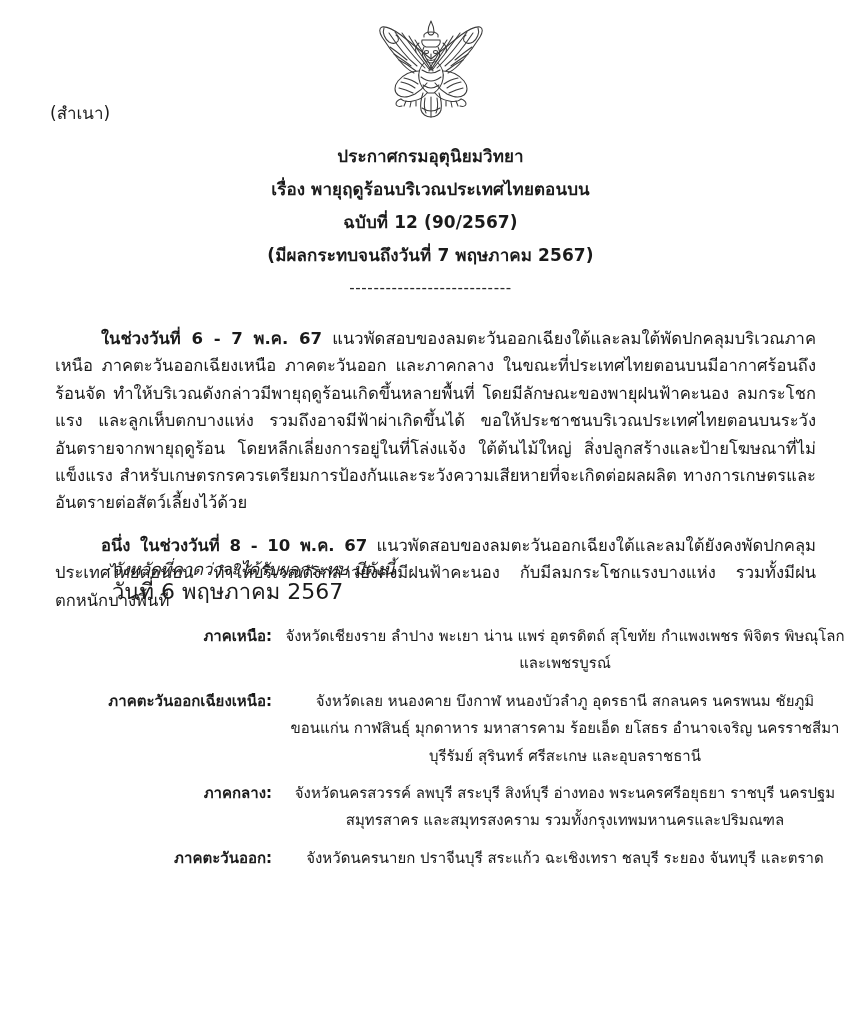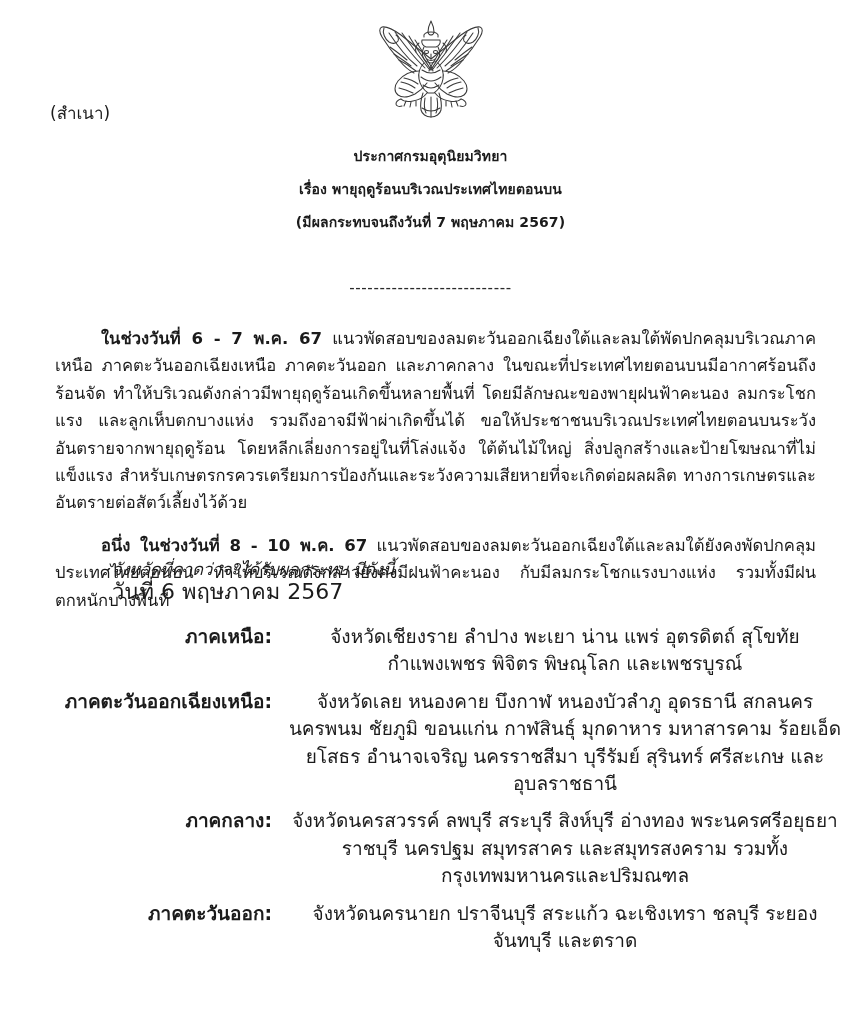--- a/index.html
+++ b/index.html
@@ -25,21 +25,21 @@
     position:absolute; left:50px; top:101px;
     font-size:17px; line-height:24px; font-weight:400; white-space:nowrap;
   }
 
   
   .title-block{
     position:absolute; left:0; top:140px; width:861px;
     text-align:center;
   }
   .title-line{
-    font-size:14px; font-weight:700; line-height:33px;
+    font-size:17px; font-weight:700; line-height:33px;
     letter-spacing:0.1px; white-space:nowrap;
   }
   .rule{
     position:absolute; left:0; top:279px; width:861px;
     text-align:center; font-size:15px; line-height:18px;
     letter-spacing:0.6px; color:#2a2a2a; white-space:nowrap;
   }
 
   
   .body-wrap{
@@ -64,21 +64,21 @@
     font-size:22px; line-height:27.4px; white-space:nowrap;
   }
 
   
   .regions{
     position:absolute; left:55px; top:623px; width:790px;
     border-collapse:collapse;
   }
   .regions td{
     vertical-align:top; padding:0 0 2px 0;
-    font-size:19px; line-height:27.4px;
+    font-size:15px; line-height:27.4px;
   }
   .regions td.lbl{
     width:217px; text-align:right; font-weight:700;
     white-space:nowrap; padding-right:13px;
   }
   .regions td.val{ text-align:center; }
   .regions tr.spacer td{ height:8px; line-height:8px; padding:0; font-size:0; }
 </style>
 </head>
 <body>
@@ -152,20 +152,21 @@
         <path d="M47 95 C50 97 53 98 56 98 C59 98 62 97 65 95"></path>
       </g>
     </svg>
   </div>
 
   <div class="copy-mark">(สำเนา)</div>
 
   <div class="title-block">
     <div class="title-line">ประกาศกรมอุตุนิยมวิทยา</div>
     <div class="title-line">เรื่อง พายุฤดูร้อนบริเวณประเทศไทยตอนบน</div>
+    <div class="title-line">ฉบับที่ 12 (90/2567)</div>
     <div class="title-line">(มีผลกระทบจนถึงวันที่ 7 พฤษภาคม 2567)</div>
   </div>
 
   <div class="rule">---------------------------</div>
 
   <div class="body-wrap">
     <p class="para"><b>ในช่วงวันที่ 6 - 7 พ.ค. 67</b><span> แนวพัดสอบของลมตะวันออกเฉียงใต้และลมใต้พัดปกคลุมบริเวณภาคเหนือ ภาคตะวันออกเฉียงเหนือ ภาคตะวันออก และภาคกลาง ในขณะที่ประเทศไทยตอนบนมีอากาศร้อนถึงร้อนจัด ทำให้บริเวณดังกล่าวมีพายุฤดูร้อนเกิดขึ้นหลายพื้นที่ โดยมีลักษณะของพายุฝนฟ้าคะนอง ลมกระโชกแรง และลูกเห็บตกบางแห่ง รวมถึงอาจมีฟ้าผ่าเกิดขึ้นได้ ขอให้ประชาชนบริเวณประเทศไทยตอนบนระวังอันตรายจากพายุฤดูร้อน โดยหลีกเลี่ยงการอยู่ในที่โล่งแจ้ง ใต้ต้นไม้ใหญ่ สิ่งปลูกสร้างและป้ายโฆษณาที่ไม่แข็งแรง สำหรับเกษตรกรควรเตรียมการป้องกันและระวังความเสียหายที่จะเกิดต่อผลผลิต ทางการเกษตรและอันตรายต่อสัตว์เลี้ยงไว้ด้วย</span></p>
     <p class="para"><b>อนึ่ง ในช่วงวันที่ 8 - 10 พ.ค. 67</b><span> แนวพัดสอบของลมตะวันออกเฉียงใต้และลมใต้ยังคงพัดปกคลุมประเทศไทยตอนบน ทำให้บริเวณดังกล่าวยังคงมีฝนฟ้าคะนอง กับมีลมกระโชกแรงบางแห่ง รวมทั้งมีฝนตกหนักบางพื้นที่</span></p>
   </div>
 

